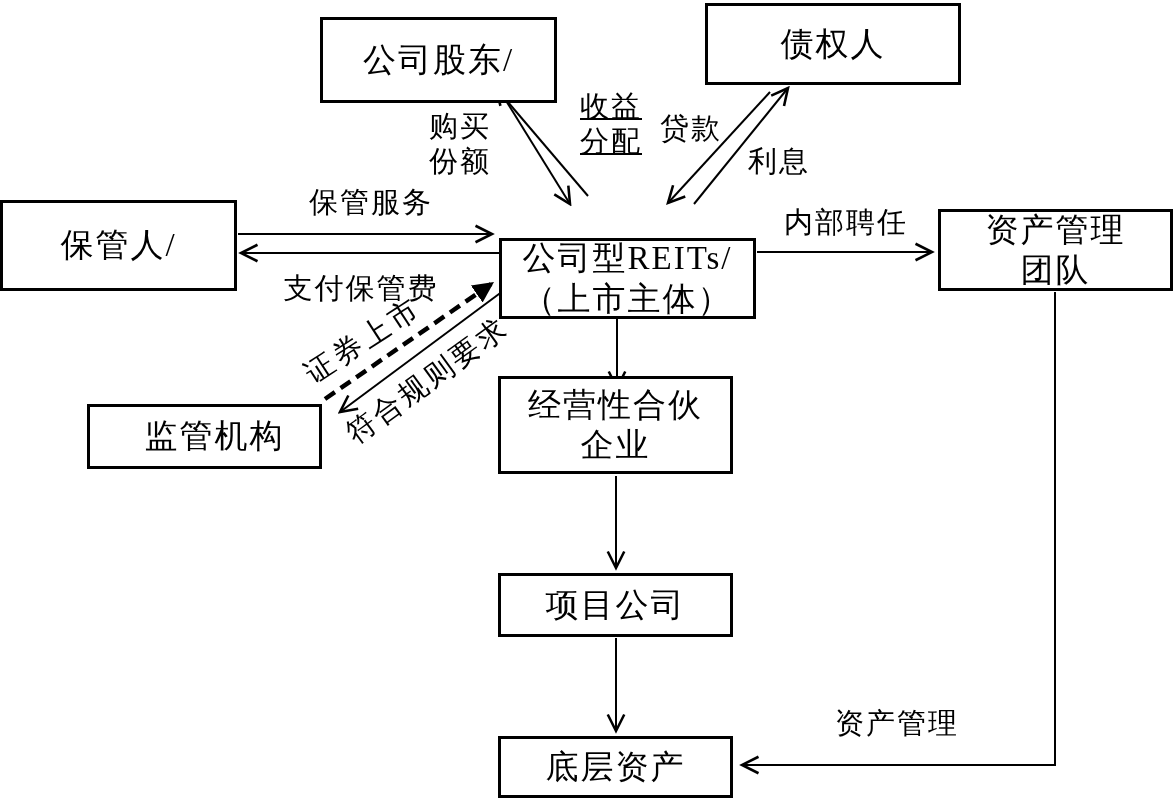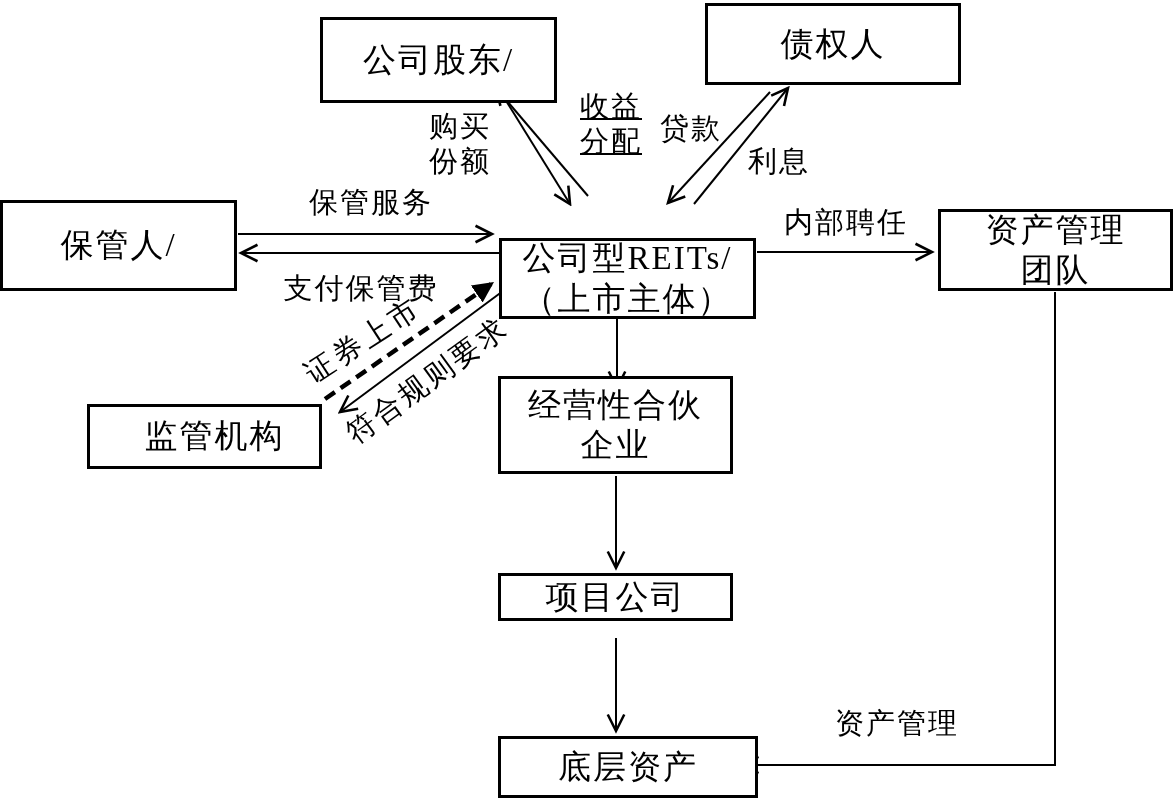--- a/index.html
+++ b/index.html
@@ -35,22 +35,22 @@
   }
   .elabel.rot{transform-origin:center center;}
   
   .n-shareholders{left:320px;top:17px;width:237px;height:86px;}
   .n-creditors{left:705px;top:3px;width:256px;height:82px;}
   .n-custodian{left:0px;top:200px;width:237px;height:91px;}
   .n-reits{left:499px;top:209px;width:257px;height:81px;margin-top:29px;}
   .n-asset-team{left:938px;top:209px;width:235px;height:82px;}
   .n-regulator{left:87px;top:404px;width:235px;height:65px;padding-left:20px;}
   .n-partnership{left:498px;top:376px;width:235px;height:98px;}
-  .n-project{left:498px;top:573px;width:235px;height:48px;}
-  .n-underlying{left:498px;top:736px;width:260px;height:62px;}
+  .n-project{left:498px;top:573px;width:235px;height:64px;}
+  .n-underlying{left:498px;top:736px;width:235px;height:62px;}
   
   .l-buy{left:424px;top:109px;width:72px;}
   .l-income{left:576px;top:89px;width:70px;text-decoration:underline;}
   .l-loan{left:656px;top:111px;width:70px;}
   .l-interest{left:744px;top:144px;width:70px;}
   .l-custody{left:304px;top:185px;width:134px;}
   .l-payfee{left:282px;top:271px;width:158px;}
   .l-hire{left:782px;top:205px;width:128px;}
   .l-listing{left:363px;top:340px;width:0;height:0;display:flex;align-items:center;justify-content:center;transform:rotate(-33deg);}
   .l-listing span{white-space:nowrap;letter-spacing:4px;}

